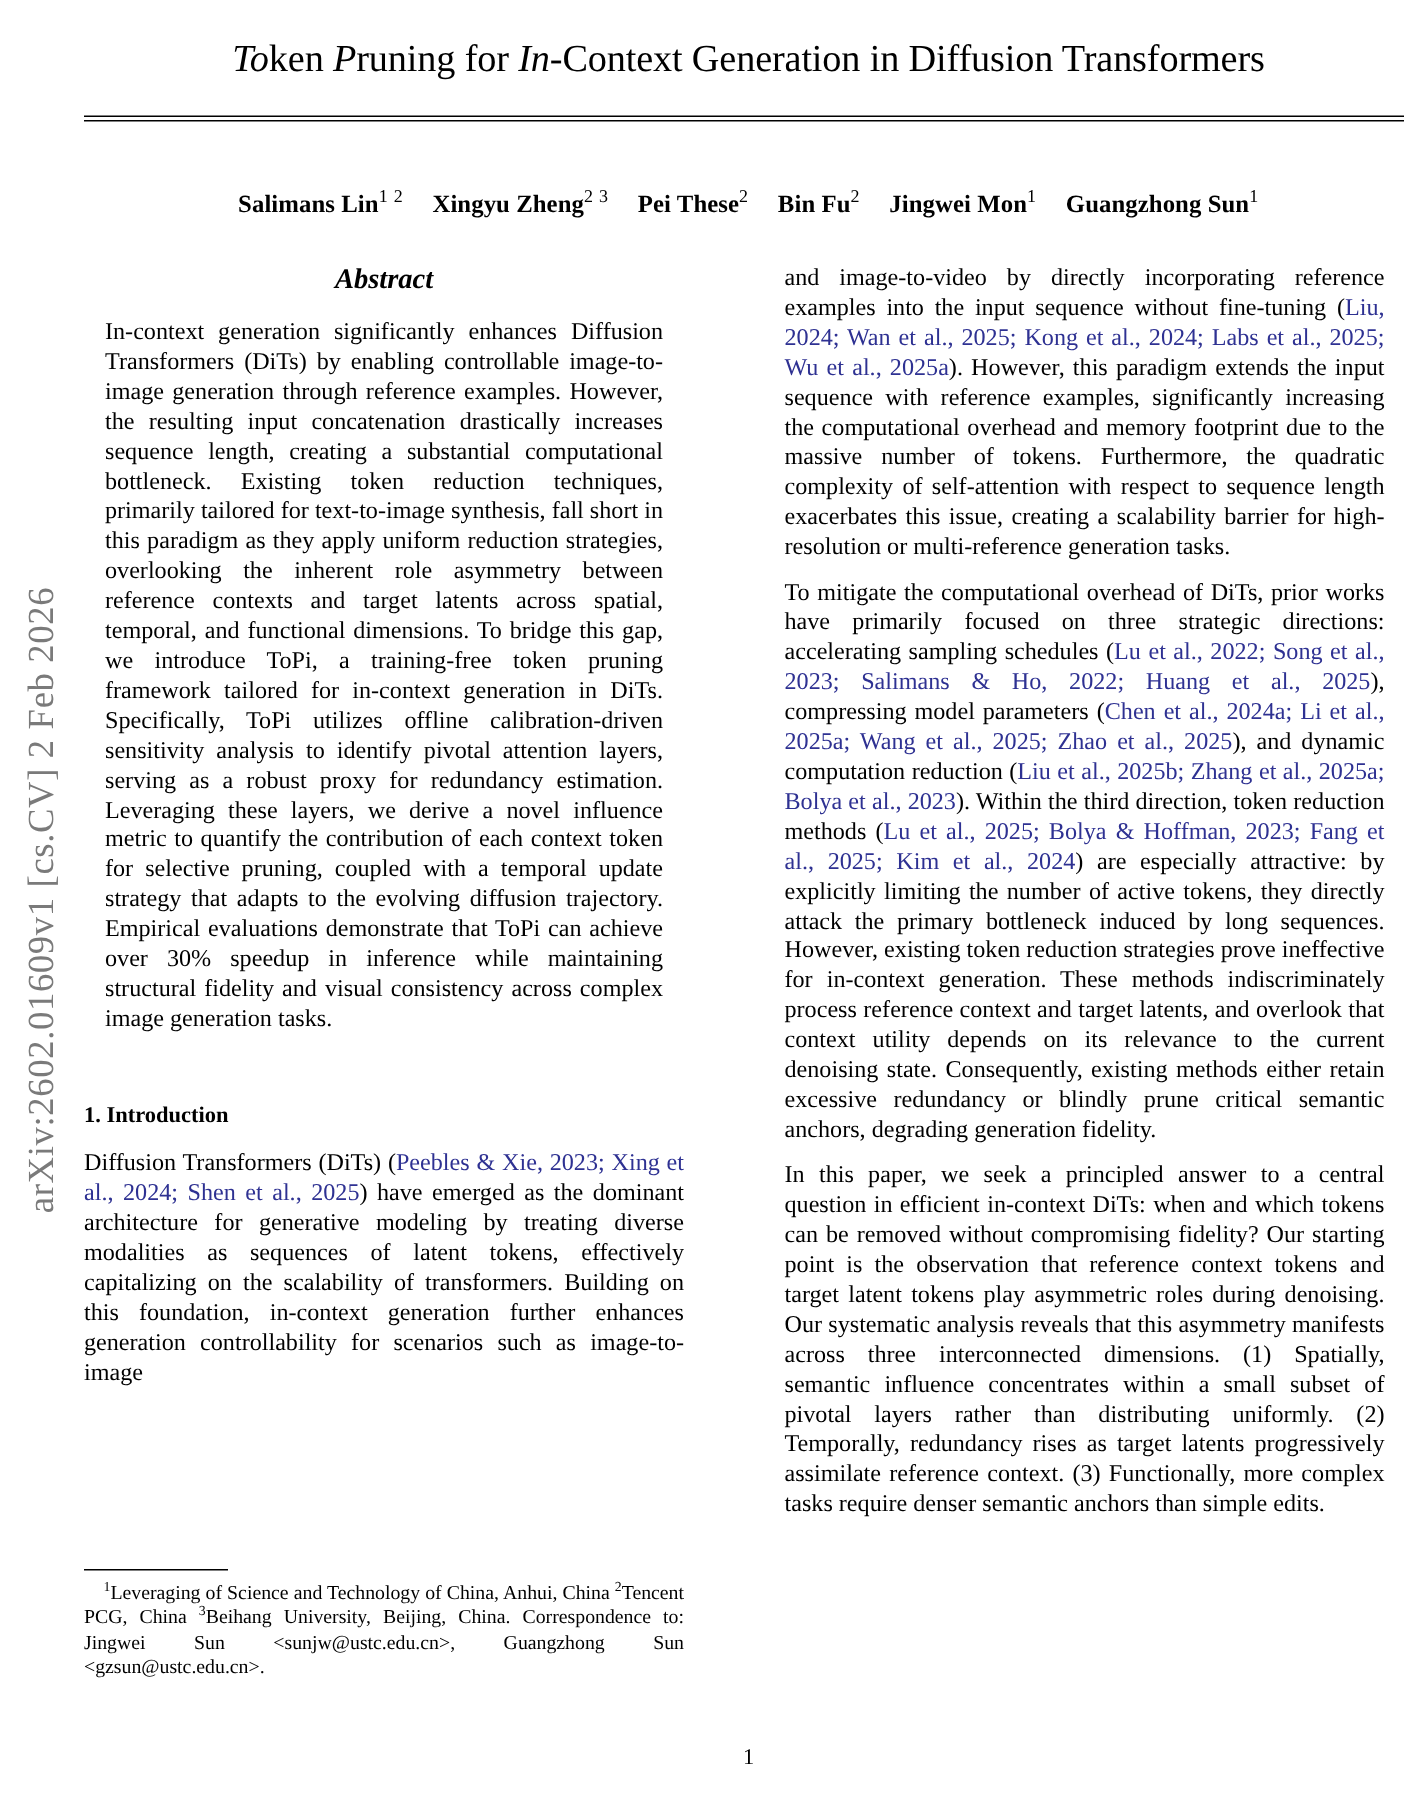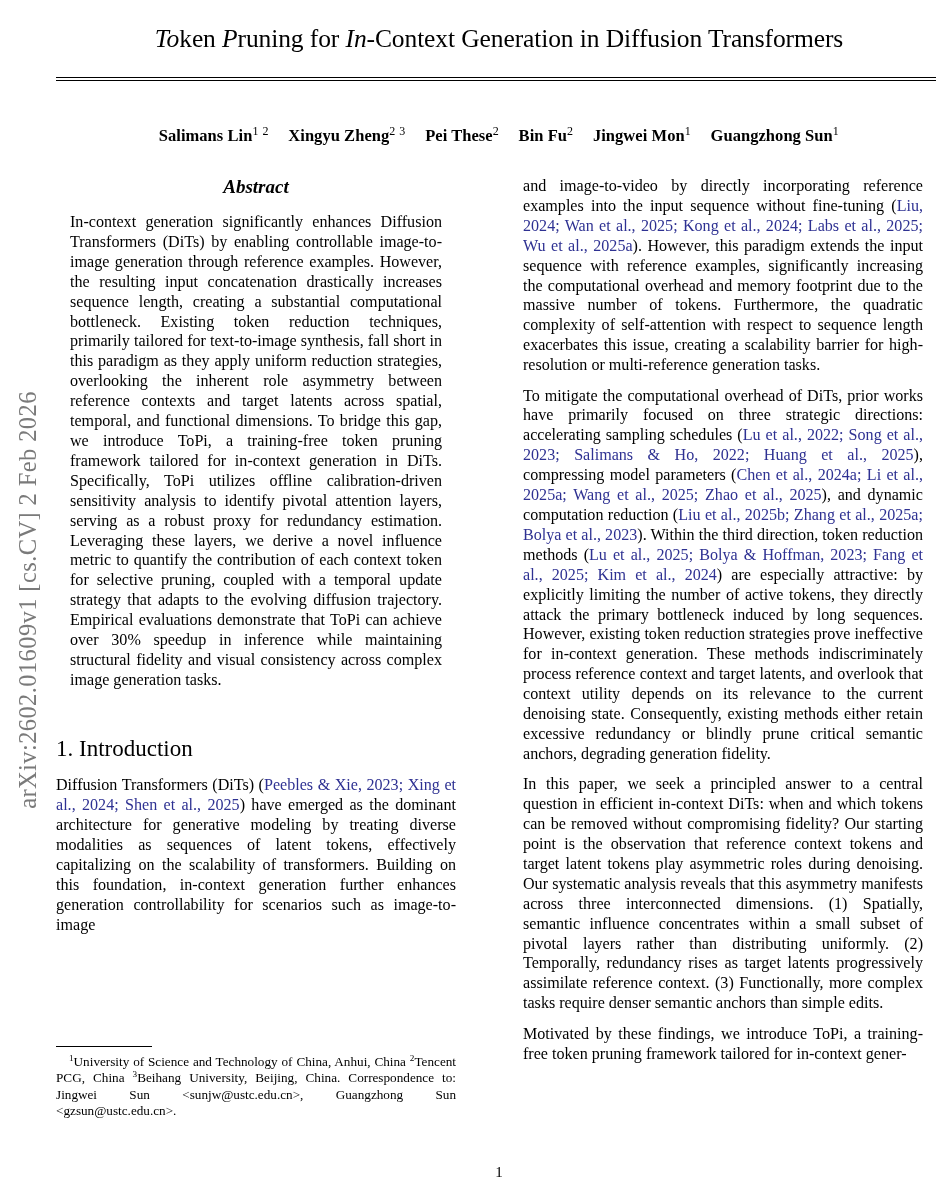--- a/index.html
+++ b/index.html
@@ -122,22 +122,22 @@
     margin: 0 0 10.5px 0;
     font-size: 16.1px;
     line-height: 19.9px;
     text-align: justify;
     text-justify: inter-word;
     hyphens: manual;
   }
   p.body.tight { margin-bottom: 0; }
 
   h2.section-head {
-    font-size: 23px;
-    font-weight: normal;
+    font-size: 15px;
+    font-weight: bold;
     margin: 0 0 13px 0;
   }
   .section-gap { height: 36px; }
 
   .cite { color: #2e3192; }
 
   
   #footnote {
     position: absolute;
     left: 0px;
@@ -225,25 +225,24 @@
     </div>
 
     <div class="col" id="col-right">
 
       <p class="body"><span>and image-to-video by directly incorporating reference examples into the input sequence without fine-tuning (</span><span class="cite">Liu, 2024</span><span class="cite">; </span><span class="cite">Wan et al., 2025</span><span class="cite">; </span><span class="cite">Kong et al., 2024</span><span class="cite">; </span><span class="cite">Labs et al., 2025</span><span class="cite">; </span><span class="cite">Wu et al., 2025a</span><span>). However, this paradigm extends the input sequence with reference examples, significantly increasing the computational overhead and memory footprint due to the massive number of tokens. Furthermore, the quadratic complexity of self-attention with respect to sequence length exacerbates this issue, creating a scalability barrier for high-resolution or multi-reference generation tasks.</span></p>
 
       <p class="body"><span>To mitigate the computational overhead of DiTs, prior works have primarily focused on three strategic directions: accelerating sampling schedules (</span><span class="cite">Lu et al., 2022</span><span class="cite">; </span><span class="cite">Song et al., 2023</span><span class="cite">; </span><span class="cite">Salimans &amp; Ho, 2022</span><span class="cite">; </span><span class="cite">Huang et al., 2025</span><span>), compressing model parameters (</span><span class="cite">Chen et al., 2024a</span><span class="cite">; </span><span class="cite">Li et al., 2025a</span><span class="cite">; </span><span class="cite">Wang et al., 2025</span><span class="cite">; </span><span class="cite">Zhao et al., 2025</span><span>), and dynamic computation reduction (</span><span class="cite">Liu et al., 2025b</span><span class="cite">; </span><span class="cite">Zhang et al., 2025a</span><span class="cite">; </span><span class="cite">Bolya et al., 2023</span><span>). Within the third direction, token reduction methods (</span><span class="cite">Lu et al., 2025</span><span class="cite">; </span><span class="cite">Bolya &amp; Hoffman, 2023</span><span class="cite">; </span><span class="cite">Fang et al., 2025</span><span class="cite">; </span><span class="cite">Kim et al., 2024</span><span>) are especially attractive: by explicitly limiting the number of active tokens, they directly attack the primary bottleneck induced by long sequences. However, existing token reduction strategies prove ineffective for in-context generation. These methods indiscriminately process reference context and target latents, and overlook that context utility depends on its relevance to the current denoising state. Consequently, existing methods either retain excessive redundancy or blindly prune critical semantic anchors, degrading generation fidelity.</span></p>
 
       <p class="body">In this paper, we seek a principled answer to a central question in efficient in-context DiTs: when and which tokens can be removed without compromising fidelity? Our starting point is the observation that reference context tokens and target latent tokens play asymmetric roles during denoising. Our systematic analysis reveals that this asymmetry manifests across three interconnected dimensions. (1) Spatially, semantic influence concentrates within a small subset of pivotal layers rather than distributing uniformly. (2) Temporally, redundancy rises as target latents progressively assimilate reference context. (3) Functionally, more complex tasks require denser semantic anchors than simple edits.</p>
 
-      <p class="body tight">Motivated by these findings, we introduce ToPi, a training-free token pruning framework tailored for in-context gener-</p>
 
     </div>
   </div>
 
   <div id="footnote">
     <div class="fn-rule"></div>
-    <p class="fn-text"><span class="fn-sup">1</span><span>University of Science and Technology of China, Anhui, China </span><span class="fn-sup">2</span><span>Tencent PCG, China </span><span class="fn-sup">3</span><span>Beihang University, Beijing, China. Correspondence to: Jingwei Sun &lt;sunjw@ustc.edu.cn&gt;, Guangzhong Sun &lt;gzsun@ustc.edu.cn&gt;.</span></p>
+    <p class="fn-text"><span class="fn-sup">1</span><span>Leveraging of Science and Technology of China, Anhui, China </span><span class="fn-sup">2</span><span>Tencent PCG, China </span><span class="fn-sup">3</span><span>Beihang University, Beijing, China. Correspondence to: Jingwei Sun &lt;sunjw@ustc.edu.cn&gt;, Guangzhong Sun &lt;gzsun@ustc.edu.cn&gt;.</span></p>
   </div>
 
   <div id="page-number">1</div>
 
 </div>
 
 </body></html>

